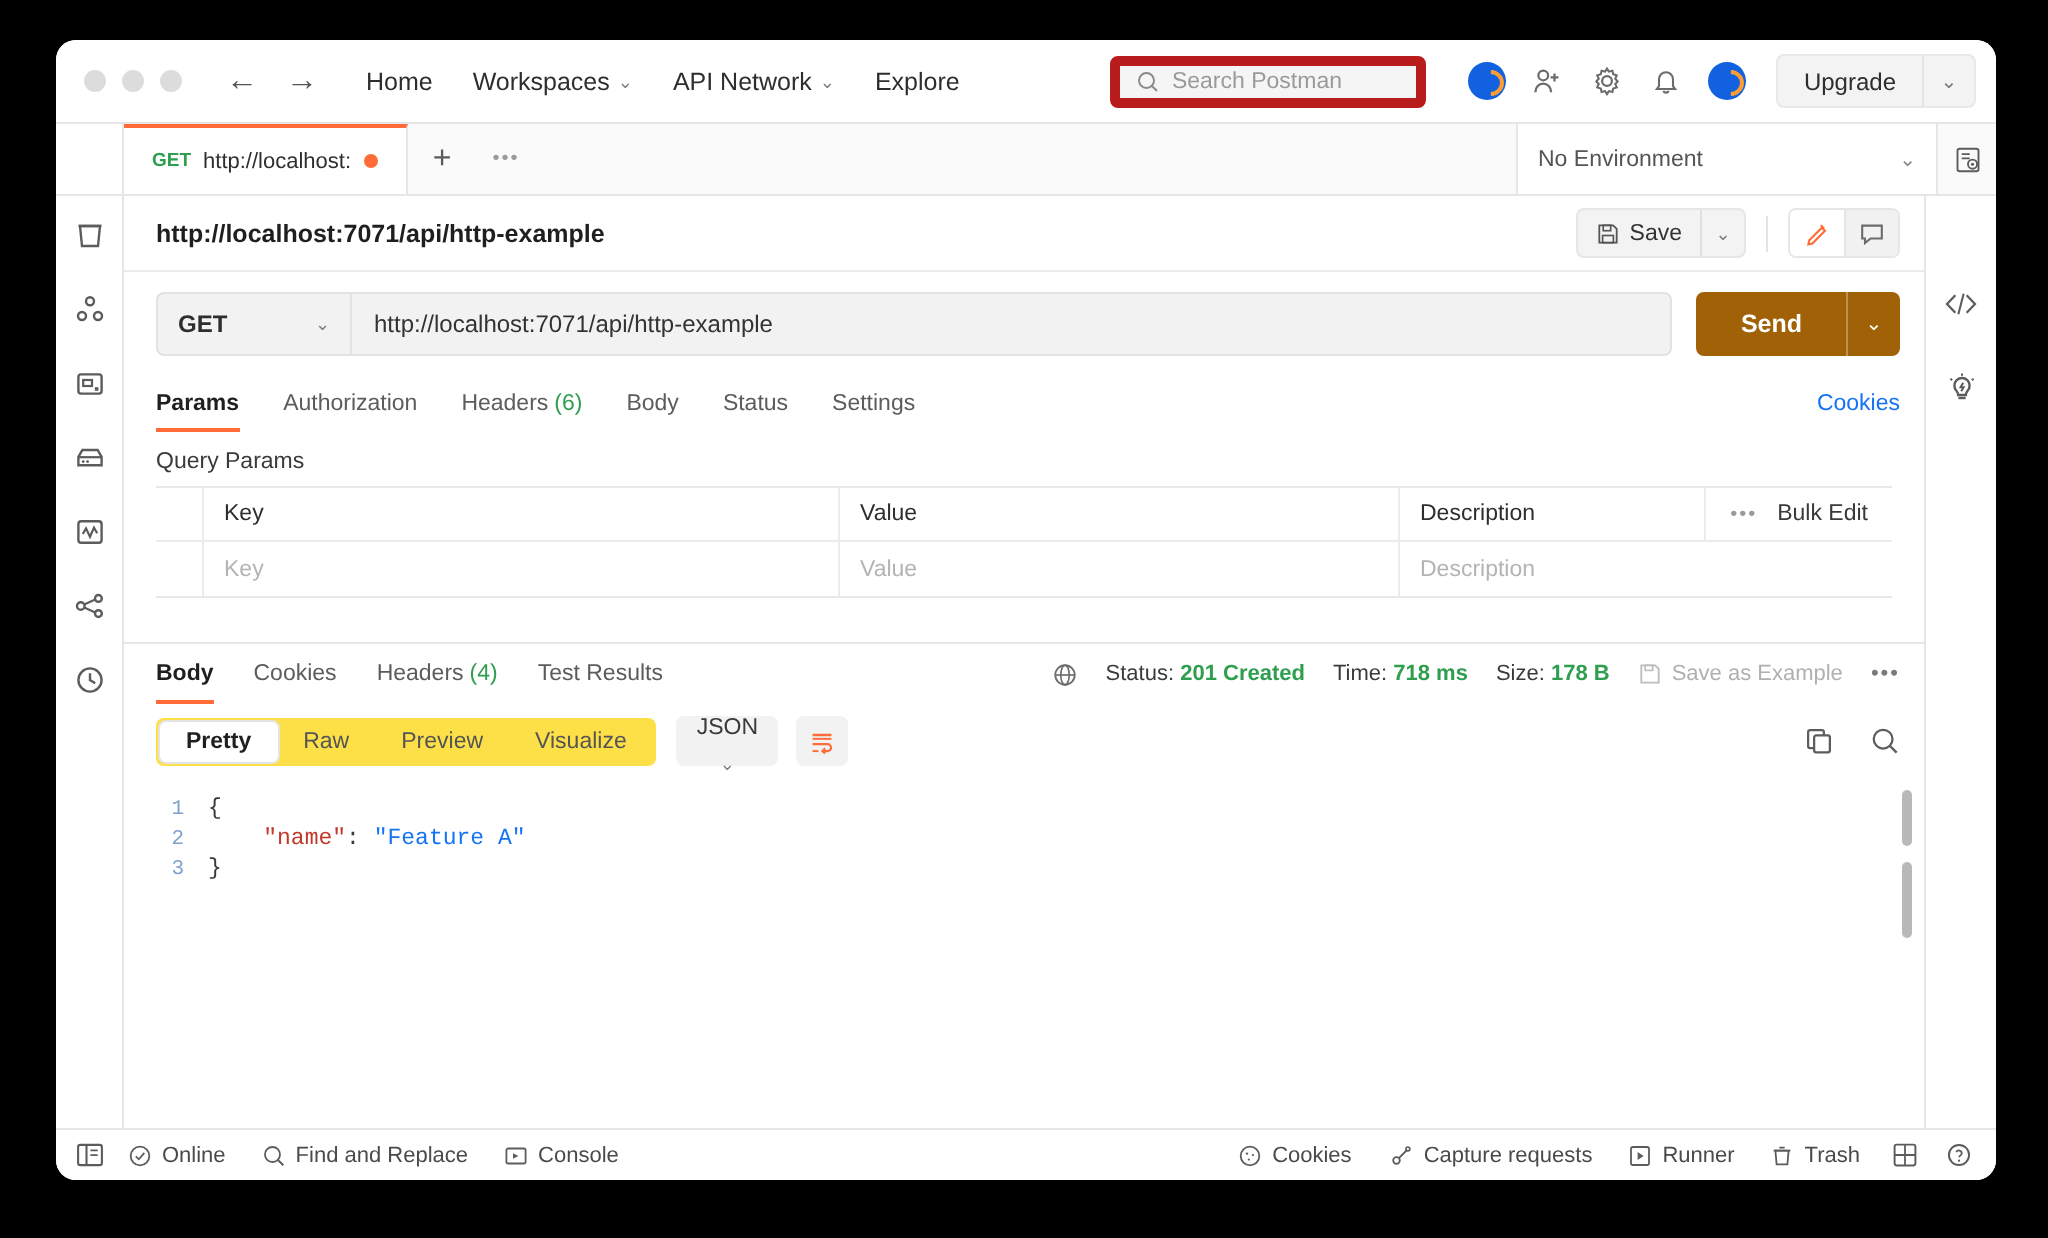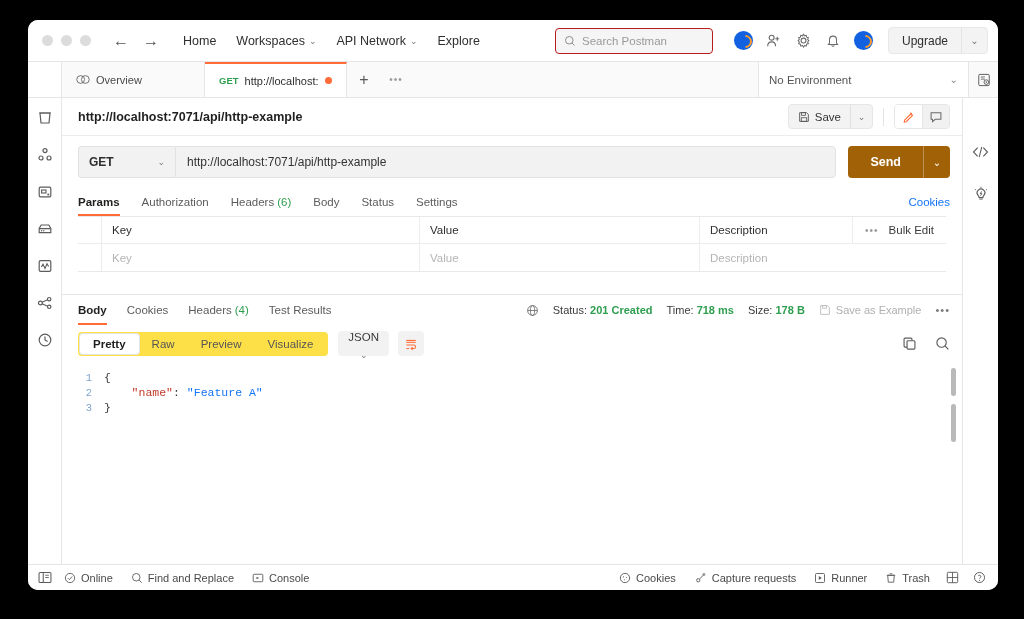--- a/index.html
+++ b/index.html
@@ -43,21 +43,21 @@
   .topnav { display: flex; align-items: center; gap: 20px; margin-left: 24px; }
   .topnav-item {
     font-size: 12.5px; color: #2e2e2e; cursor: pointer;
     display: flex; align-items: center; gap: 4px; white-space: nowrap;
   }
   .caret { font-size: 9px; color: #7a7a7a; }
   .search-box {
     margin-left: auto;
     width: 158px; height: 26px;
     background: #f5f5f5;
-    border: 1px solid #b91c1c;
+    border: 5px solid #b91c1c;
     border-radius: 4px;
     display: flex; align-items: center;
     gap: 6px; padding: 0 8px;
   }
   .search-box span.txt { font-size: 11.5px; color: #9a9a9a; }
   .topicons { display: flex; align-items: center; gap: 13px; margin-left: 22px; }
   .ticon { width: 17px; height: 17px; display: flex; align-items: center; justify-content: center; color: #6b6b6b; cursor: pointer; }
   .pm-orb {
     width: 19px; height: 19px; border-radius: 50%;
     background: #1261e0; position: relative; flex: none;
@@ -307,27 +307,20 @@
 
     <div class="upgrade-wrap">
       <div class="upgrade-btn">Upgrade</div>
       <div class="upgrade-caret">⌄</div>
     </div>
   </div>
 
   <div class="tabbar">
     <div class="railspacer"></div>
     <div class="tabs-area">
-      <div class="tab" style="width:143px;">
-        <svg width="14" height="11" viewBox="0 0 18 12">
-          <circle cx="6" cy="6" r="5" fill="none" stroke="#6b6b6b" stroke-width="1.2"></circle>
-          <circle cx="12" cy="6" r="5" fill="none" stroke="#6b6b6b" stroke-width="1.2"></circle>
-        </svg>
-        <span class="label">Overview</span>
-      </div>
       <div class="tab active" style="width:142px;">
         <span class="method">GET</span>
         <span class="label">http://localhost:7071/a</span>
         <span class="unsaved-dot"></span>
       </div>
       <div class="tab-plus">+</div>
       <div class="tab-dots">•••</div>
     </div>
     <div class="env-area">
       <span class="env-name">No Environment</span>
@@ -461,20 +454,21 @@
         </div>
         <div class="rtab">
           <span>Status</span>
         </div>
         <div class="rtab">
           <span>Settings</span>
         </div>
         <div class="cookies-link">Cookies</div>
       </div>
 
+      <div class="qp-label">Query Params</div>
 
       <div class="params-table">
         <div class="ptr">
           <div class="pcell chk"></div>
           <div class="pcell key phead">Key</div>
           <div class="pcell val phead">Value</div>
           <div class="pcell desc phead">Description</div>
           <div class="bulk-area">
             <span class="bulk-dots">•••</span>
             <span class="bulk-edit">Bulk Edit</span>

